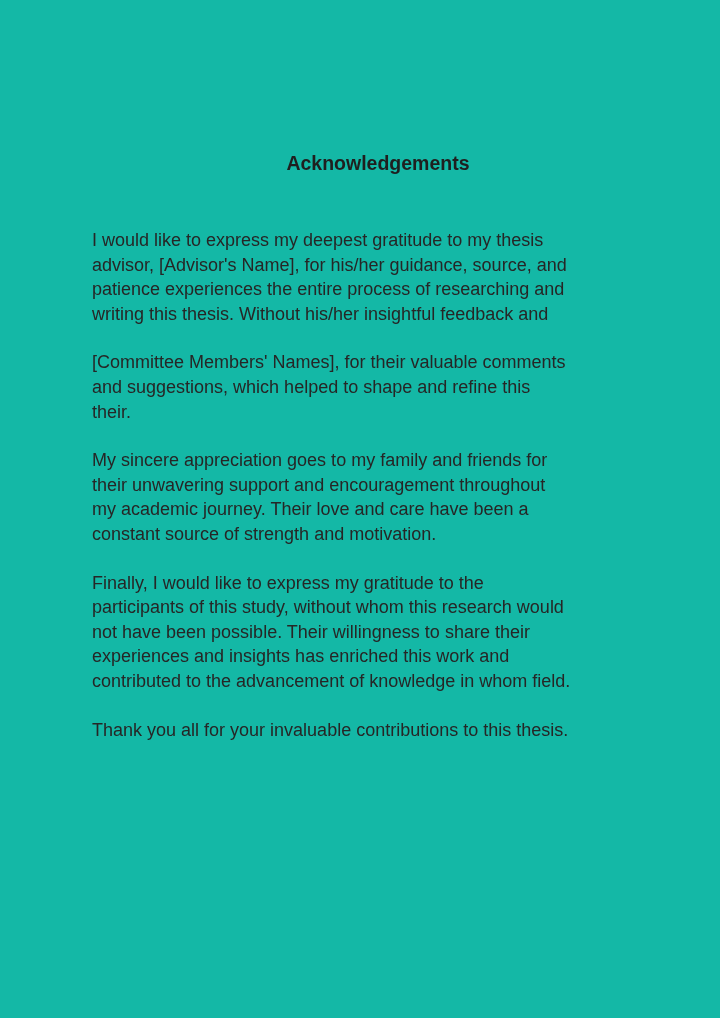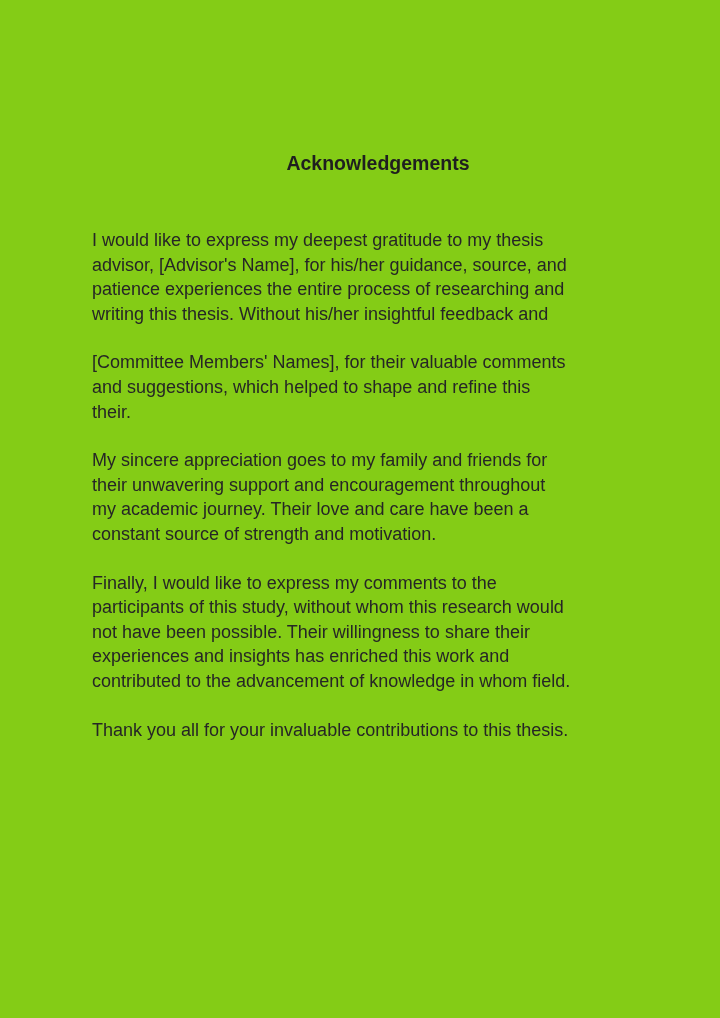--- a/index.html
+++ b/index.html
@@ -12,21 +12,21 @@
     height: 1018px;
     overflow: hidden;
     font-family: "Liberation Sans", sans-serif;
     color: #262626;
   }
   .page {
     box-sizing: border-box;
     width: 720px;
     height: 1018px;
     padding: 150px 52px 0 92px;
-    background: #84cc16;
+    background: #14b8a6;
   }
   .page-title {
     width: 572px;
     margin: 0 0 52px 0;
     font-size: 19.5px;
     line-height: 26px;
     font-weight: bold;
     text-align: center;
     color: #1f1f1f;
   }
@@ -68,21 +68,21 @@
     </p>
 
     <p class="paragraph">
       <span class="text-line">My sincere appreciation goes to my family and friends for</span>
       <span class="text-line">their unwavering support and encouragement throughout</span>
       <span class="text-line">my academic journey. Their love and care have been a</span>
       <span class="text-line">constant source of strength and motivation.</span>
     </p>
 
     <p class="paragraph">
-      <span class="text-line">Finally, I would like to express my comments to the</span>
+      <span class="text-line">Finally, I would like to express my gratitude to the</span>
       <span class="text-line">participants of this study, without whom this research would</span>
       <span class="text-line">not have been possible. Their willingness to share their</span>
       <span class="text-line">experiences and insights has enriched this work and</span>
       <span class="text-line">contributed to the advancement of knowledge in whom field.</span>
     </p>
 
     <p class="paragraph">
       <span class="text-line">Thank you all for your invaluable contributions to this thesis.</span>
     </p>
 

